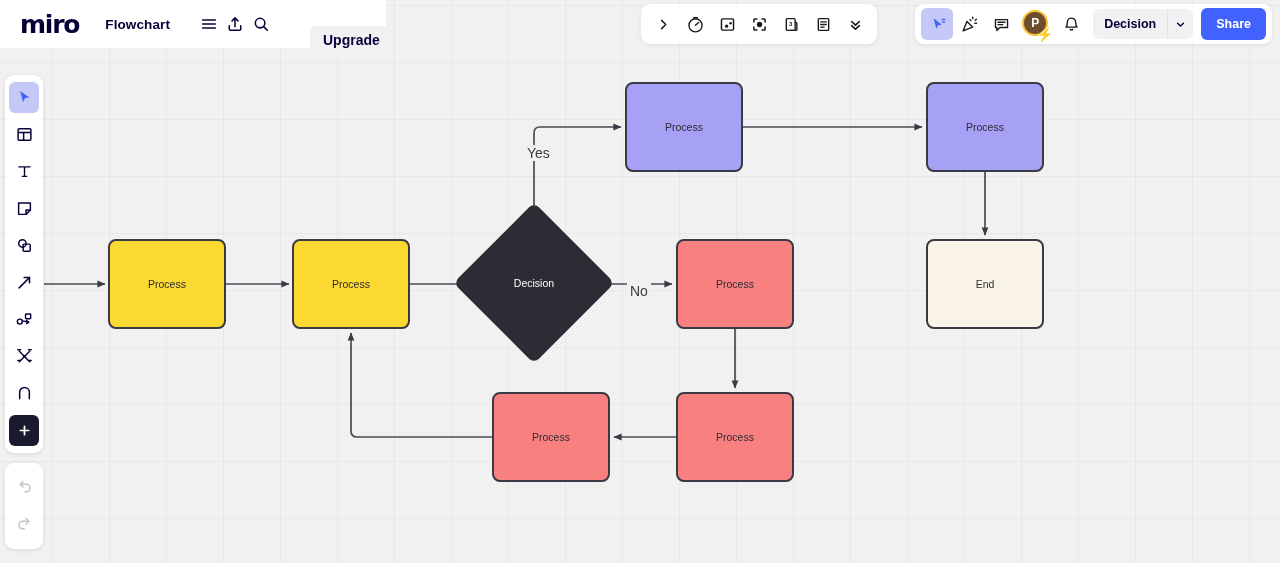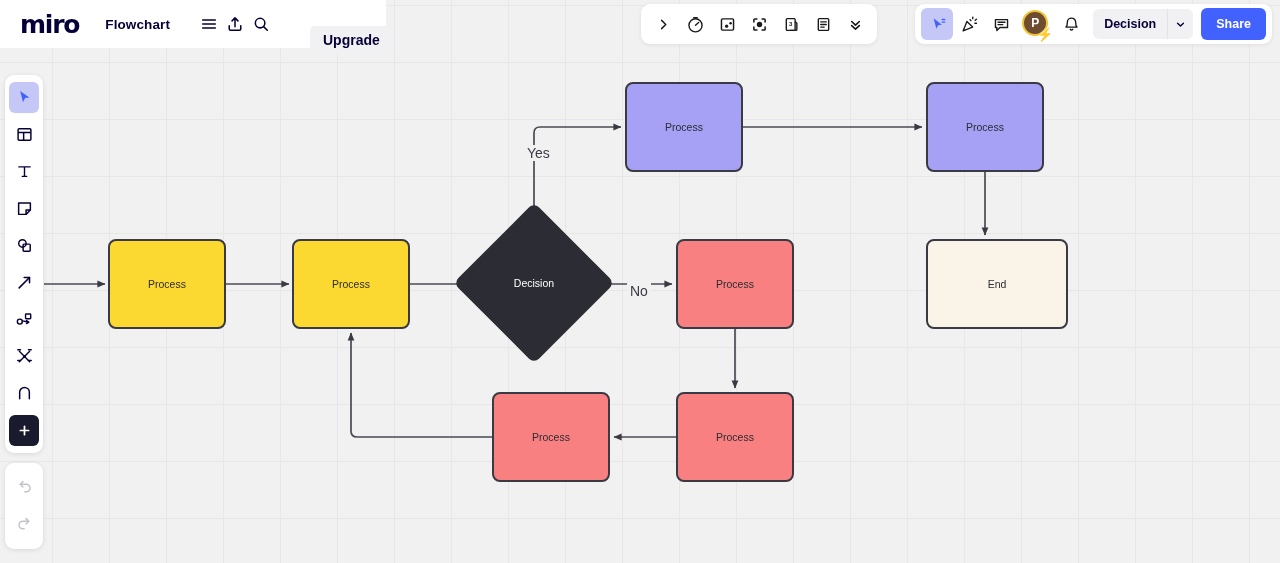--- a/index.html
+++ b/index.html
@@ -197,21 +197,21 @@
         <div class="diamond" style="left: 477px; top: 226px; width: 114px; height: 114px;">
           <div class="dshape" style="background: rgb(44, 44, 52);"></div>
           <div class="dlabel">Decision</div>
         </div>
         <div class="node" style="left: 625px; top: 82px; width: 118px; height: 90px; background: rgb(167, 161, 245); border-color: rgb(58, 58, 68);">
           <span>Process</span>
         </div>
         <div class="node" style="left: 926px; top: 82px; width: 118px; height: 90px; background: rgb(167, 161, 245); border-color: rgb(58, 58, 68);">
           <span>Process</span>
         </div>
-        <div class="node" style="left: 926px; top: 239px; width: 142px; height: 90px; background: rgb(250, 244, 232); border-color: rgb(58, 58, 68);">
+        <div class="node" style="left: 926px; top: 239px; width: 118px; height: 90px; background: rgb(250, 244, 232); border-color: rgb(58, 58, 68);">
           <span>End</span>
         </div>
         <div class="node" style="left: 676px; top: 239px; width: 118px; height: 90px; background: rgb(249, 128, 128); border-color: rgb(58, 58, 68);">
           <span>Process</span>
         </div>
         <div class="node" style="left: 676px; top: 392px; width: 118px; height: 90px; background: rgb(249, 128, 128); border-color: rgb(58, 58, 68);">
           <span>Process</span>
         </div>
         <div class="node" style="left: 492px; top: 392px; width: 118px; height: 90px; background: rgb(249, 128, 128); border-color: rgb(58, 58, 68);">
           <span>Process</span>

